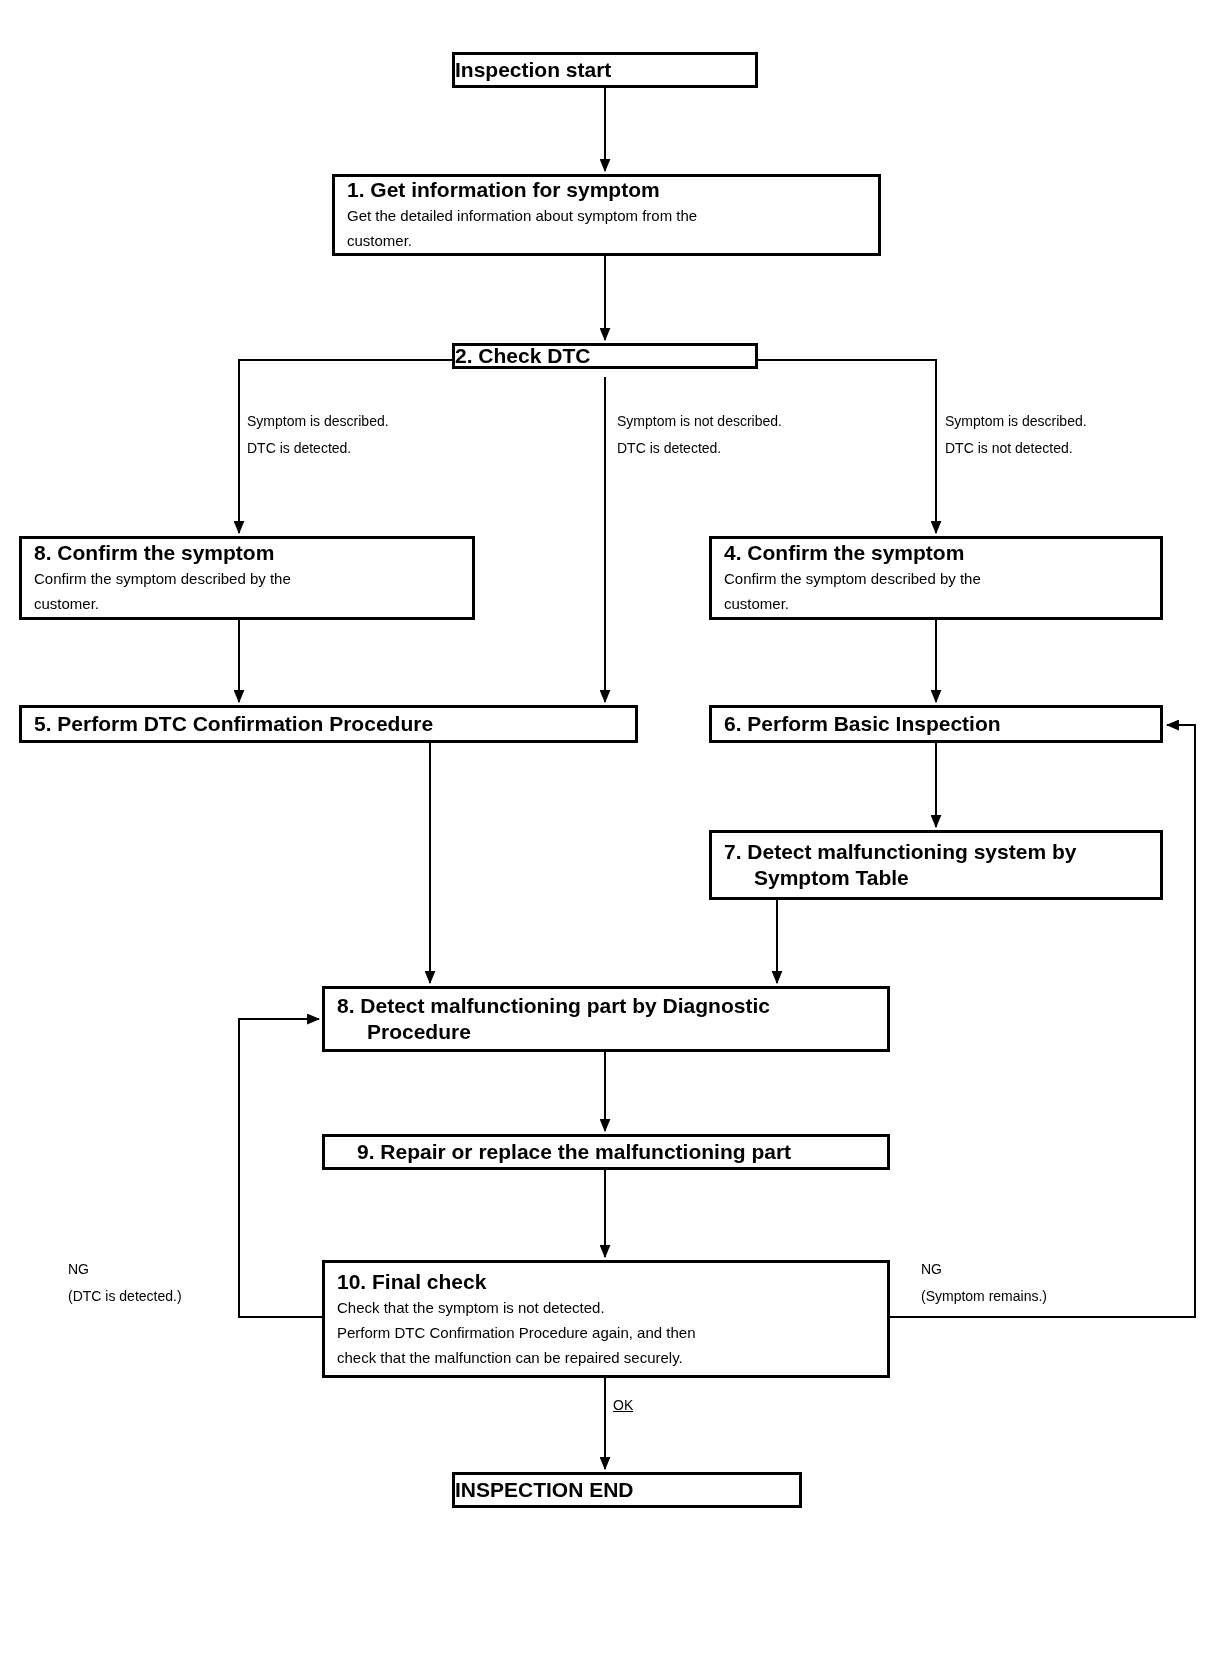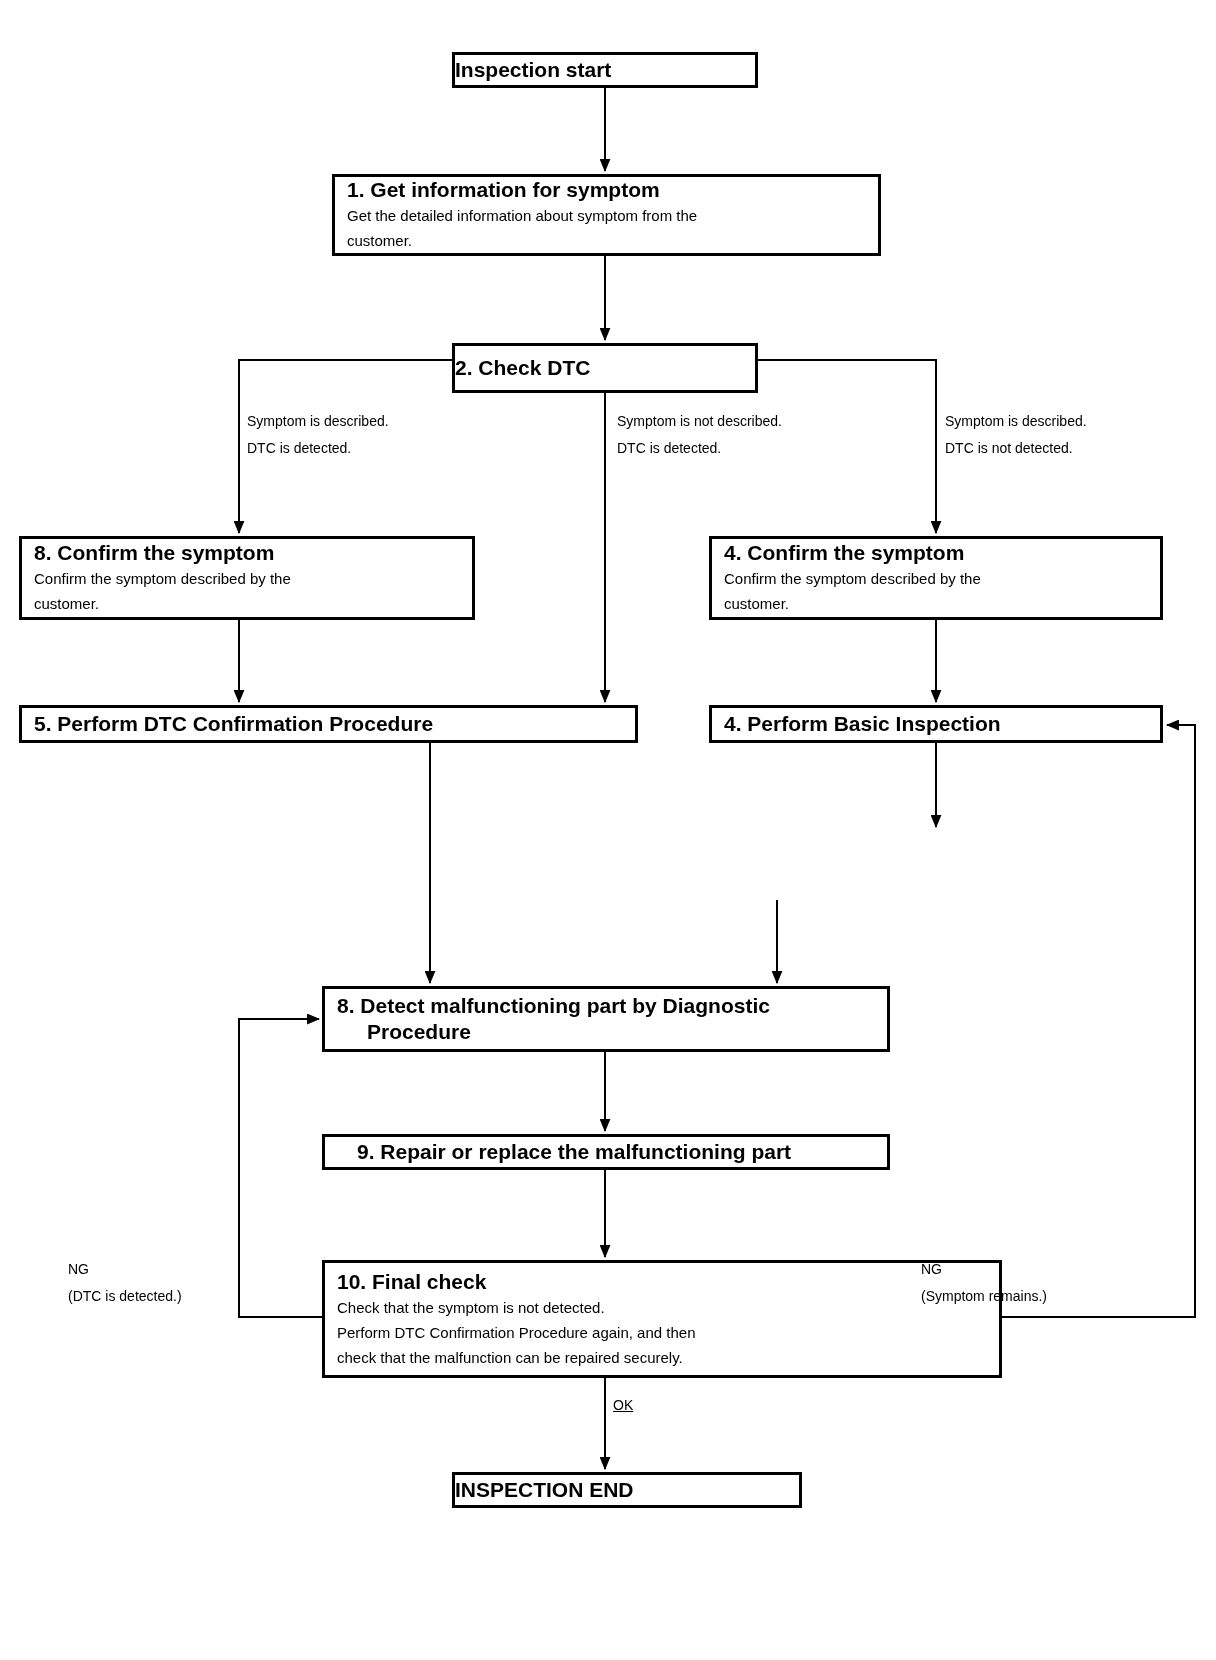--- a/index.html
+++ b/index.html
@@ -55,21 +55,21 @@
   </div>
 
   <div class="node vcenter" style="left:332px;top:174px;width:549px;height:82px;">
     <div class="pad">
       <div class="title">1. Get information for symptom</div>
       <div class="body">Get the detailed information about symptom from the
 customer.</div>
     </div>
   </div>
 
-  <div class="node center" style="left:452px;top:343px;width:306px;height:50px;">
+  <div class="node center" style="left:452px;top:343px;width:306px;height:26px;">
     <span class="title">2. Check DTC</span>
   </div>
 
   <div class="node vcenter" style="left:19px;top:536px;width:456px;height:84px;">
     <div class="pad">
       <div class="title">8. Confirm the symptom</div>
       <div class="body">Confirm the symptom described by the
 customer.</div>
     </div>
   </div>
@@ -83,39 +83,45 @@
   </div>
 
   <div class="node vcenter" style="left:19px;top:705px;width:619px;height:38px;">
     <div class="pad">
       <span class="title">5. Perform DTC Confirmation Procedure</span>
     </div>
   </div>
 
   <div class="node vcenter" style="left:709px;top:705px;width:454px;height:38px;">
     <div class="pad">
-      <span class="title">4. Perform Basic Inspection</span>
+      <span class="title">6. Perform Basic Inspection</span>
     </div>
   </div>
 
+  <div class="node vcenter" style="left:709px;top:830px;width:454px;height:70px;">
+    <div class="pad">
+      <div class="title hang">7. Detect malfunctioning system by
+Symptom Table</div>
+    </div>
+  </div>
 
   <div class="node vcenter" style="left:322px;top:986px;width:568px;height:66px;">
     <div class="pad">
       <div class="title hang">8. Detect malfunctioning part by Diagnostic
 Procedure</div>
     </div>
   </div>
 
   <div class="node vcenter" style="left:322px;top:1134px;width:568px;height:36px;padding-left:20px;">
     <div class="pad">
       <span class="title">9. Repair or replace the malfunctioning part</span>
     </div>
   </div>
 
-  <div class="node vcenter" style="left:322px;top:1260px;width:680px;height:118px;">
+  <div class="node vcenter" style="left:322px;top:1260px;width:568px;height:118px;">
     <div class="pad">
       <div class="title">10. Final check</div>
       <div class="body">Check that the symptom is not detected.
 Perform DTC Confirmation Procedure again, and then
 check that the malfunction can be repaired securely.</div>
     </div>
   </div>
 
   <div class="node center" style="left:452px;top:1472px;width:350px;height:36px;">
     <span class="title">INSPECTION END</span>

